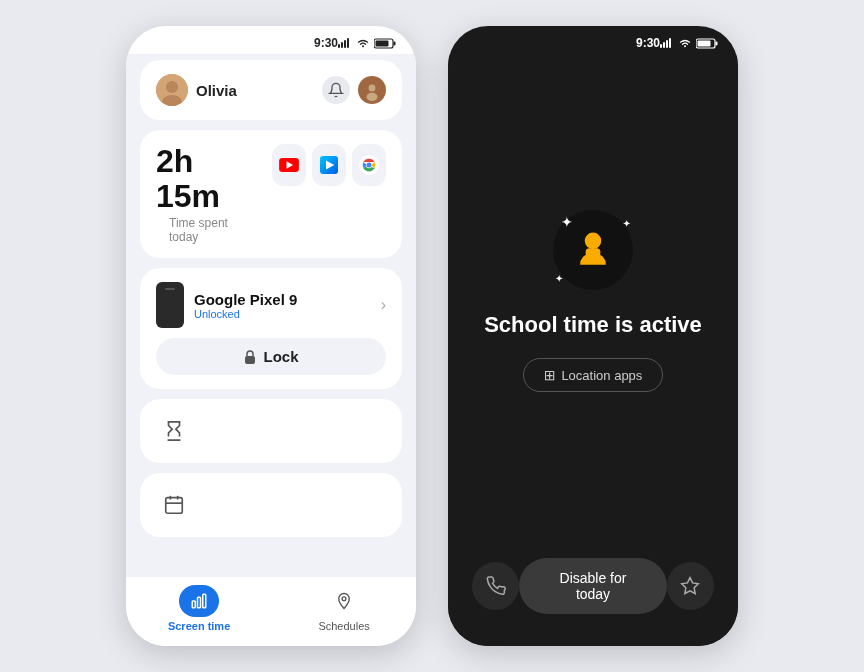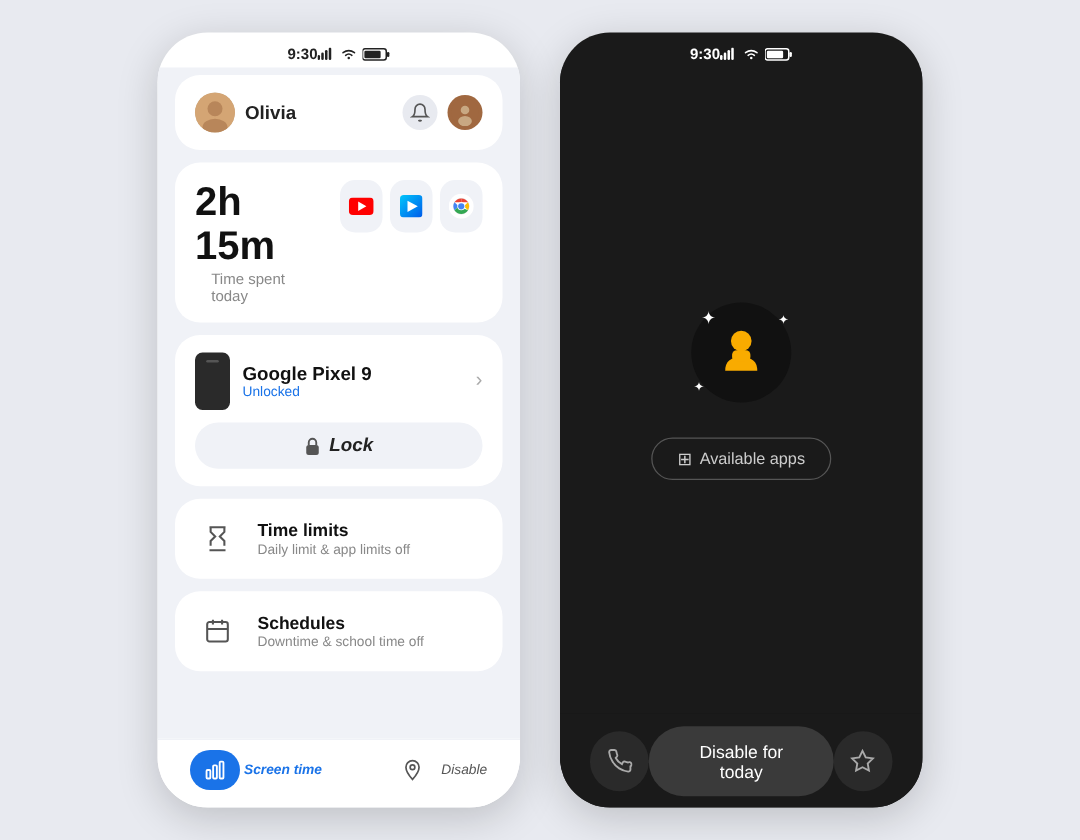--- a/index.html
+++ b/index.html
@@ -28,21 +28,21 @@
       flex-direction: column;
     }
 
     .phone-dark {
       background: #1a1a1a;
     }
 
     
     .status-bar {
       display: flex;
-      justify-content: center;
+      justify-content: flex-end;
       align-items: center;
       padding: 10px 20px 4px 20px;
       font-size: 12px;
       font-weight: 600;
       color: #222;
     }
     .status-bar-dark {
       color: #fff;
     }
     .status-icons {
@@ -211,21 +211,20 @@
       padding: 10px 0;
       width: 100%;
       font-size: 15px;
       font-weight: 600;
       color: #222;
       cursor: pointer;
       display: flex;
       align-items: center;
       justify-content: center;
       gap: 6px;
-      font-style: italic;
     }
 
     
     .menu-card {
       display: flex;
       align-items: center;
       gap: 14px;
     }
     .menu-icon-box {
       width: 36px;
@@ -255,25 +254,24 @@
     .bottom-nav {
       background: #fff;
       display: flex;
       justify-content: space-around;
       align-items: center;
       padding: 8px 0 14px 0;
       border-top: 1px solid #f0f2f7;
     }
     .nav-item {
       display: flex;
-      flex-direction: row;
+      flex-direction: column;
       align-items: center;
       gap: 3px;
       min-width: 60px;
-      font-style: italic;
     }
     .nav-icon {
       width: 40px;
       height: 32px;
       border-radius: 20px;
       display: flex;
       align-items: center;
       justify-content: center;
       font-size: 18px;
     }
@@ -356,21 +354,21 @@
     .grid-icon {
       font-size: 14px;
     }
 
     
     .dark-bottom-bar {
       background: #1a1a1a;
       display: flex;
       justify-content: space-between;
       align-items: center;
-      padding: 10px 24px 9px 24px;
+      padding: 10px 24px 32px 24px;
     }
     .dark-action-btn {
       width: 48px;
       height: 48px;
       border-radius: 50%;
       background: #2a2a2a;
       border: none;
       display: flex;
       align-items: center;
       justify-content: center;
@@ -509,39 +507,31 @@
         <span>Lock</span>
       </button>
     </div>
 
     <div class="card menu-card">
       <div class="menu-icon-box">
         <svg width="22" height="22" viewBox="0 0 24 24" fill="none" stroke="#555" stroke-width="1.8">
           <path d="M5 2h14M5 22h14M6 2v4l4 4-4 4v4M18 2v4l-4 4 4 4v4"></path>
         </svg>
       </div>
-      <div class="menu-text-col">
-        <span class="menu-title">Time limits</span>
-        <span class="menu-sub">Daily limit &amp; app limits off</span>
-      </div>
     </div>
 
     <div class="card menu-card">
       <div class="menu-icon-box">
         <svg width="22" height="22" viewBox="0 0 24 24" fill="none" stroke="#555" stroke-width="1.8">
           <rect x="3" y="4" width="18" height="17" rx="2"></rect>
           <line x1="16" y1="2" x2="16" y2="6"></line>
           <line x1="8" y1="2" x2="8" y2="6"></line>
           <line x1="3" y1="10" x2="21" y2="10"></line>
         </svg>
       </div>
-      <div class="menu-text-col">
-        <span class="menu-title">Schedules</span>
-        <span class="menu-sub">Downtime &amp; school time off</span>
-      </div>
     </div>
 
   </div>
 
   <div class="bottom-nav">
     <div class="nav-item">
       <div class="nav-icon nav-icon-active">
         <svg width="18" height="18" viewBox="0 0 24 24" fill="none" stroke="white" stroke-width="2">
           <rect x="3" y="12" width="4" height="9" rx="1"></rect>
           <rect x="10" y="7" width="4" height="14" rx="1"></rect>
@@ -550,21 +540,21 @@
       </div>
       <span class="nav-label nav-label-active">Screen time</span>
     </div>
     <div class="nav-item">
       <div class="nav-icon nav-icon-inactive">
         <svg width="18" height="18" viewBox="0 0 24 24" fill="none" stroke="#555" stroke-width="1.8">
           <path d="M12 2C8.13 2 5 5.13 5 9c0 5.25 7 13 7 13s7-7.75 7-13c0-3.87-3.13-7-7-7z"></path>
           <circle cx="12" cy="9" r="2.5"></circle>
         </svg>
       </div>
-      <span class="nav-label">Disable</span>
+      <span class="nav-label">Schedules</span>
     </div>
   </div>
 </div>
 
 <div class="phone phone-dark">
 
   <div class="status-bar status-bar-dark">
     <span>9:30</span>
     <div class="status-icons">
       <svg width="14" height="10" viewBox="0 0 14 10">
@@ -592,24 +582,25 @@
       <span class="sparkle sparkle-tl">✦</span>
       <span class="sparkle sparkle-tr">✦</span>
       <span class="sparkle sparkle-bl">✦</span>
       <svg width="44" height="44" viewBox="0 0 48 48">
         <circle cx="24" cy="14" r="9" fill="#F9AB00"></circle>
         <path d="M10 40 Q10 28 24 28 Q38 28 38 40" fill="#F9AB00"></path>
         <rect x="16" y="22" width="16" height="10" rx="4" fill="#F9AB00"></rect>
       </svg>
     </div>
 
+    <div class="school-title">School time is active</div>
 
     <button class="available-apps-btn">
       <span class="grid-icon">⊞</span>
-      <span>Available apps</span>
+      <span>Location apps</span>
     </button>
   </div>
 
   <div class="dark-bottom-bar">
     <button class="dark-action-btn">
       <svg width="20" height="20" viewBox="0 0 24 24" fill="none" stroke="#aaa" stroke-width="1.8">
         <path d="M22 16.92v3a2 2 0 0 1-2.18 2 19.79 19.79 0 0 1-8.63-3.07A19.5 19.5 0 0 1 4.69 12 19.79 19.79 0 0 1 1.63 3.4 2 2 0 0 1 3.6 1.22h3a2 2 0 0 1 2 1.72c.127.96.361 1.903.7 2.81a2 2 0 0 1-.45 2.11L7.91 8.81a16 16 0 0 0 6 6l.91-1.91a2 2 0 0 1 2.11-.45c.907.339 1.85.573 2.81.7A2 2 0 0 1 22 16.92z"></path>
       </svg>
     </button>
     <button class="disable-btn">

